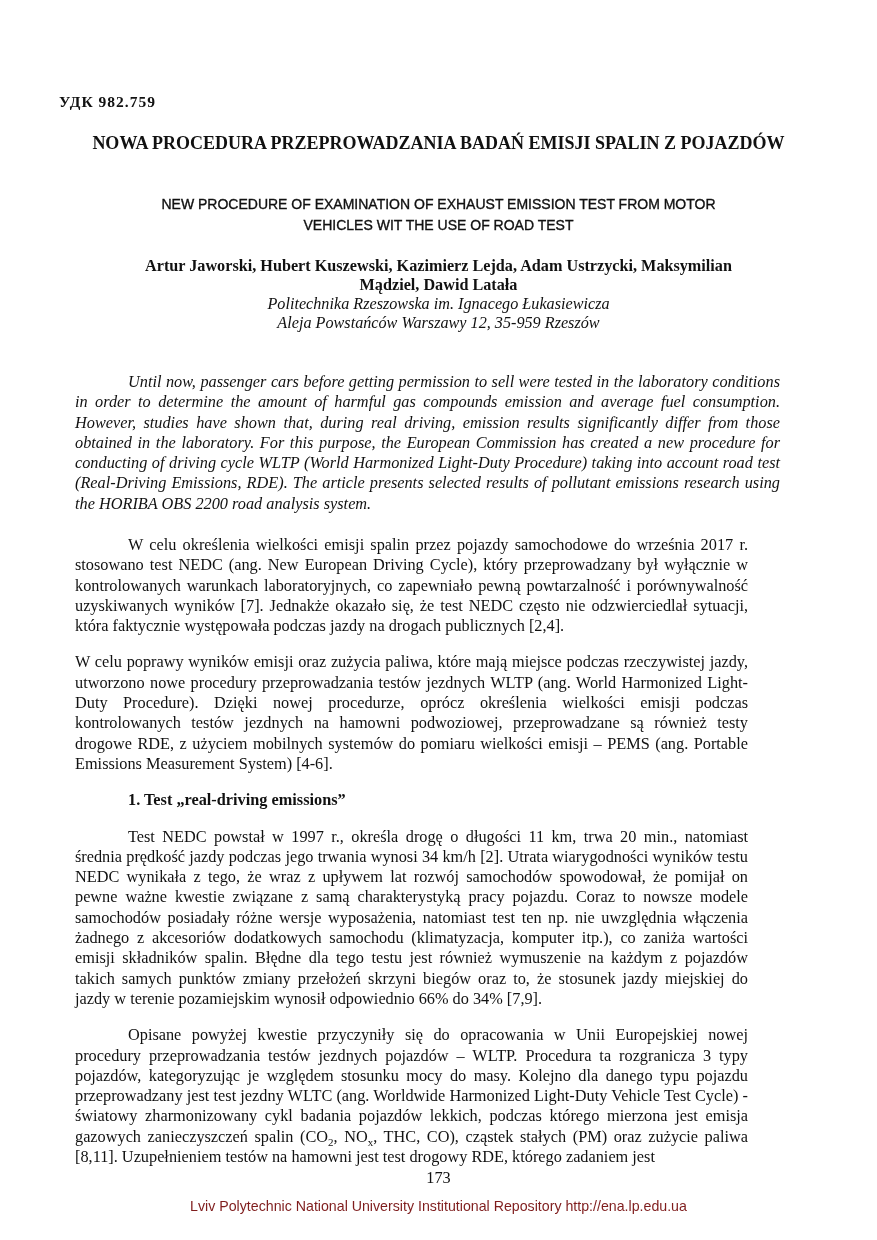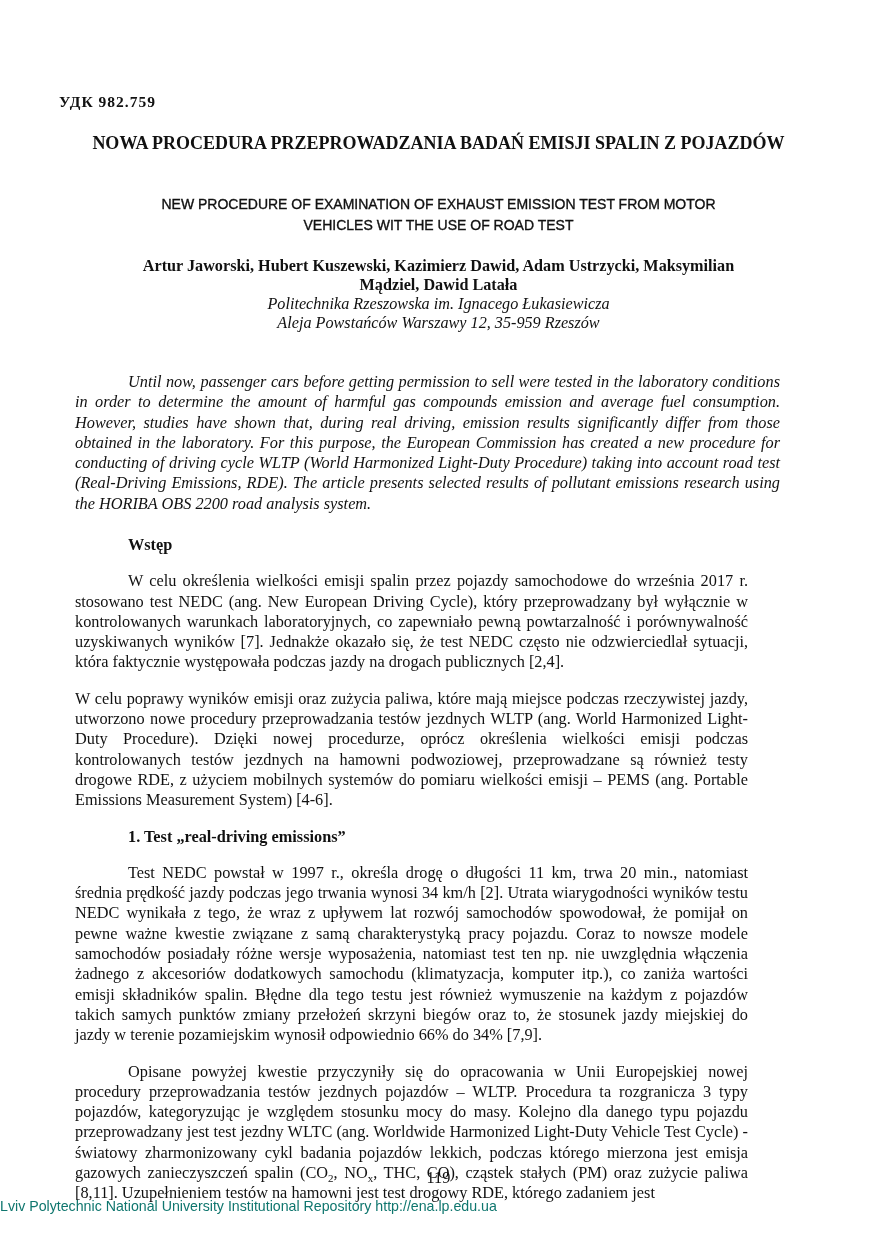--- a/index.html
+++ b/index.html
@@ -15,51 +15,50 @@
     .authors .names { font-weight: bold; }
     .authors .aff { font-style: italic; }
     .text { position: absolute; left: 59px; width: 705px; font-size: 16.3px; line-height: 20.3px; text-align: justify; }
     .abstract { top: 356px; font-style: italic; }
     .indent { text-indent: 53px; }
     .p { margin: 16px; }
     .heading { font-weight: bold; padding-left: 53px; }
     .body { top: 519px; }
     .sub { vertical-align: sub; font-size: 11px; line-height: 0; }
     .page-num { position: absolute; left: 0; width: 877px; top: 1168px; text-align: center; font-size: 16.3px; }
-    .footer { position: absolute; left: 0; width: 877px; top: 1198px; text-align: left;
-              font-family: "Liberation Sans", sans-serif; font-size: 14.2px; color: #0f766e; }
+    .footer { position: absolute; left: 0; width: 877px; top: 1198px; text-align: center;
+              font-family: "Liberation Sans", sans-serif; font-size: 14.2px; color: #7f1d1d; }
   </style>
 </head>
 <body>
 
 <div class="page">
   <div class="udk">УДК 982.759</div>
 
   <div class="title-pl">
     <div>NOWA PROCEDURA PRZEPROWADZANIA BADAŃ EMISJI SPALIN Z POJAZDÓW</div>
   </div>
 
   <div class="title-en">
     <div>NEW PROCEDURE OF EXAMINATION OF EXHAUST EMISSION TEST FROM MOTOR</div>
     <div>VEHICLES WIT THE USE OF ROAD TEST</div>
   </div>
 
   <div class="authors">
-    <div class="names">Artur Jaworski, Hubert Kuszewski, Kazimierz Dawid, Adam Ustrzycki, Maksymilian</div>
+    <div class="names">Artur Jaworski, Hubert Kuszewski, Kazimierz Lejda, Adam Ustrzycki, Maksymilian</div>
     <div class="names">Mądziel, Dawid Latała</div>
     <div class="aff">Politechnika Rzeszowska im. Ignacego Łukasiewicza</div>
     <div class="aff">Aleja Powstańców Warszawy 12, 35-959 Rzeszów</div>
   </div>
 
   <p class="text abstract indent p">Until now, passenger cars before getting permission to sell were tested in the laboratory conditions in order to determine the amount of harmful gas compounds emission and average fuel consumption. However, studies have shown that, during real driving, emission results significantly differ from those obtained in the laboratory. For this purpose, the European Commission has created a new procedure for conducting of driving cycle WLTP (World Harmonized Light-Duty Procedure) taking into account road test (Real-Driving Emissions, RDE). The article presents selected results of pollutant emissions research using the HORIBA OBS 2200 road analysis system.</p>
 
   <div class="text body">
-    <p class="p heading">Wstęp</p>
     <p class="p indent">W celu określenia wielkości emisji spalin przez pojazdy samochodowe do września 2017 r. stosowano test NEDC (ang. New European Driving Cycle), który przeprowadzany był wyłącznie w kontrolowanych warunkach laboratoryjnych, co zapewniało pewną powtarzalność i porównywalność uzyskiwanych wyników [7]. Jednakże okazało się, że test NEDC często nie odzwierciedlał sytuacji, która faktycznie występowała podczas jazdy na drogach publicznych [2,4].</p>
     <p class="p">W celu poprawy wyników emisji oraz zużycia paliwa, które mają miejsce podczas rzeczywistej jazdy, utworzono nowe procedury przeprowadzania testów jezdnych WLTP (ang. World Harmonized Light-Duty Procedure). Dzięki nowej procedurze, oprócz określenia wielkości emisji podczas kontrolowanych testów jezdnych na hamowni podwoziowej, przeprowadzane są również testy drogowe RDE, z użyciem mobilnych systemów do pomiaru wielkości emisji – PEMS (ang. Portable Emissions Measurement System) [4-6].</p>
     <p class="p heading">1. Test „real-driving emissions”</p>
     <p class="p indent">Test NEDC powstał w 1997 r., określa drogę o długości 11 km, trwa 20 min., natomiast średnia prędkość jazdy podczas jego trwania wynosi 34 km/h [2]. Utrata wiarygodności wyników testu NEDC wynikała z tego, że wraz z upływem lat rozwój samochodów spowodował, że pomijał on pewne ważne kwestie związane z samą charakterystyką pracy pojazdu. Coraz to nowsze modele samochodów posiadały różne wersje wyposażenia, natomiast test ten np. nie uwzględnia włączenia żadnego z akcesoriów dodatkowych samochodu (klimatyzacja, komputer itp.), co zaniża wartości emisji składników spalin. Błędne dla tego testu jest również wymuszenie na każdym z pojazdów takich samych punktów zmiany przełożeń skrzyni biegów oraz to, że stosunek jazdy miejskiej do jazdy w terenie pozamiejskim wynosił odpowiednio 66% do 34% [7,9].</p>
     <p class="p indent"><span>Opisane powyżej kwestie przyczyniły się do opracowania w Unii Europejskiej nowej procedury przeprowadzania testów jezdnych pojazdów – WLTP. Procedura ta rozgranicza 3 typy pojazdów, kategoryzując je względem stosunku mocy do masy. Kolejno dla danego typu pojazdu przeprowadzany jest test jezdny WLTC (ang. Worldwide Harmonized Light-Duty Vehicle Test Cycle) - światowy zharmonizowany cykl badania pojazdów lekkich, podczas którego mierzona jest emisja gazowych zanieczyszczeń spalin (CO</span><span class="sub">2</span><span>, NO</span><span class="sub">x</span><span>, THC, CO), cząstek stałych (PM) oraz zużycie paliwa [8,11]. Uzupełnieniem testów na hamowni jest test drogowy RDE, którego zadaniem jest</span></p>
   </div>
 
-  <div class="page-num">119</div>
+  <div class="page-num">173</div>
   <div class="footer">Lviv Polytechnic National University Institutional Repository http://ena.lp.edu.ua</div>
 </div>
 
 </body></html>

